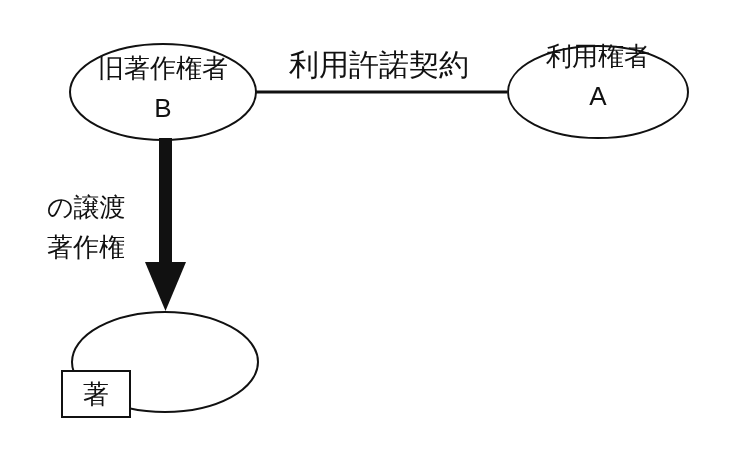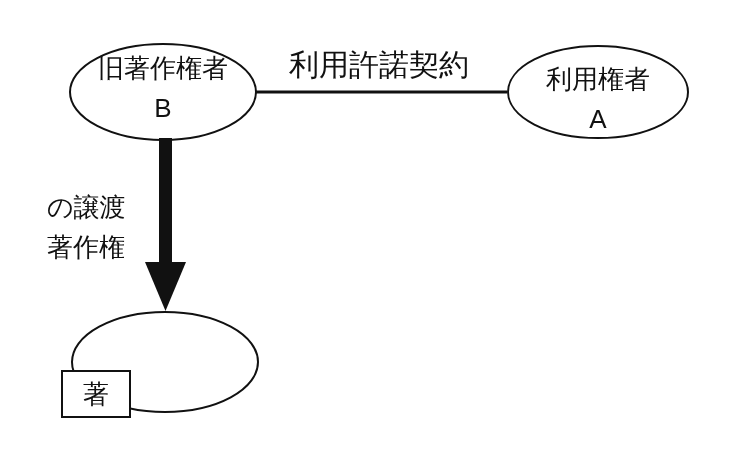--- a/index.html
+++ b/index.html
@@ -44,21 +44,21 @@
   #label-old-owner {
     left: 70px;
     top: 55px;
     width: 186px;
   }
   #label-old-owner .jp { display: block; }
   #label-old-owner .latin { display: block; margin-top: 14px; }
 
   #label-licensee {
     left: 508px;
-    top: 66px;
+    top: 43px;
     width: 180px;
   }
   #label-licensee .jp { display: block; }
   #label-licensee .latin { display: block; margin-top: 14px; }
 
   #label-new-owner {
     left: 72px;
     top: 326px;
     width: 186px;
   }

